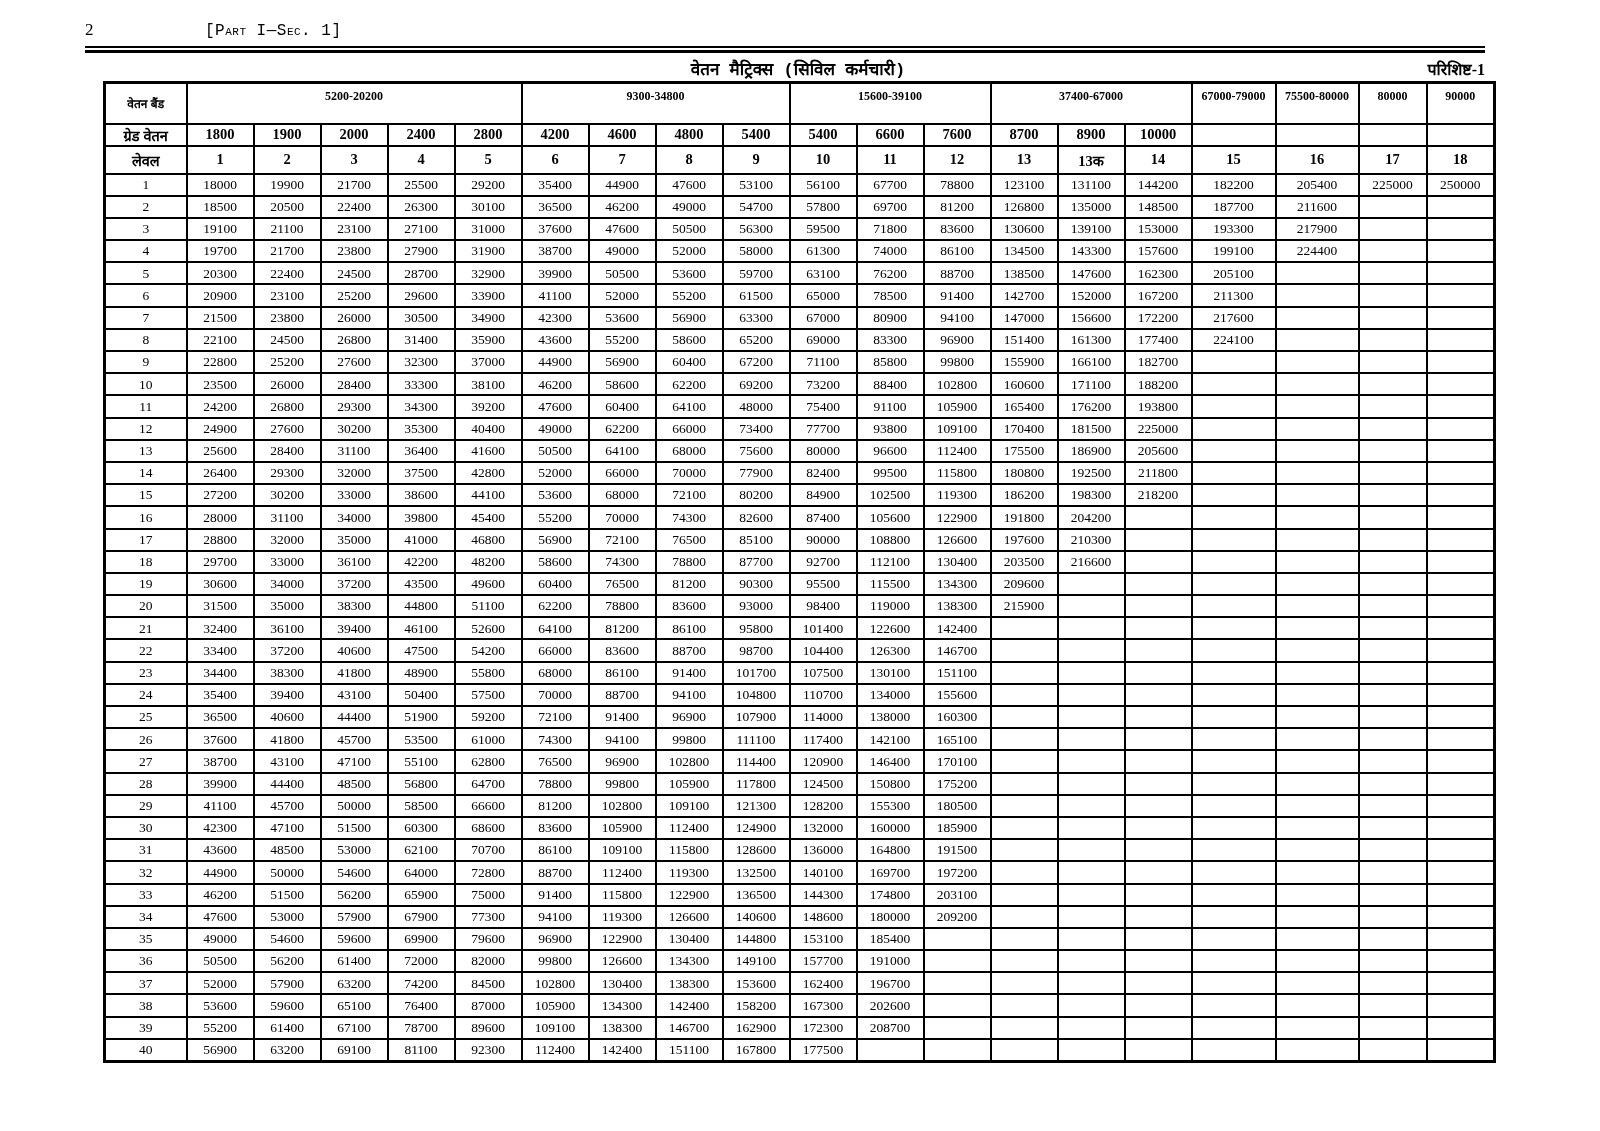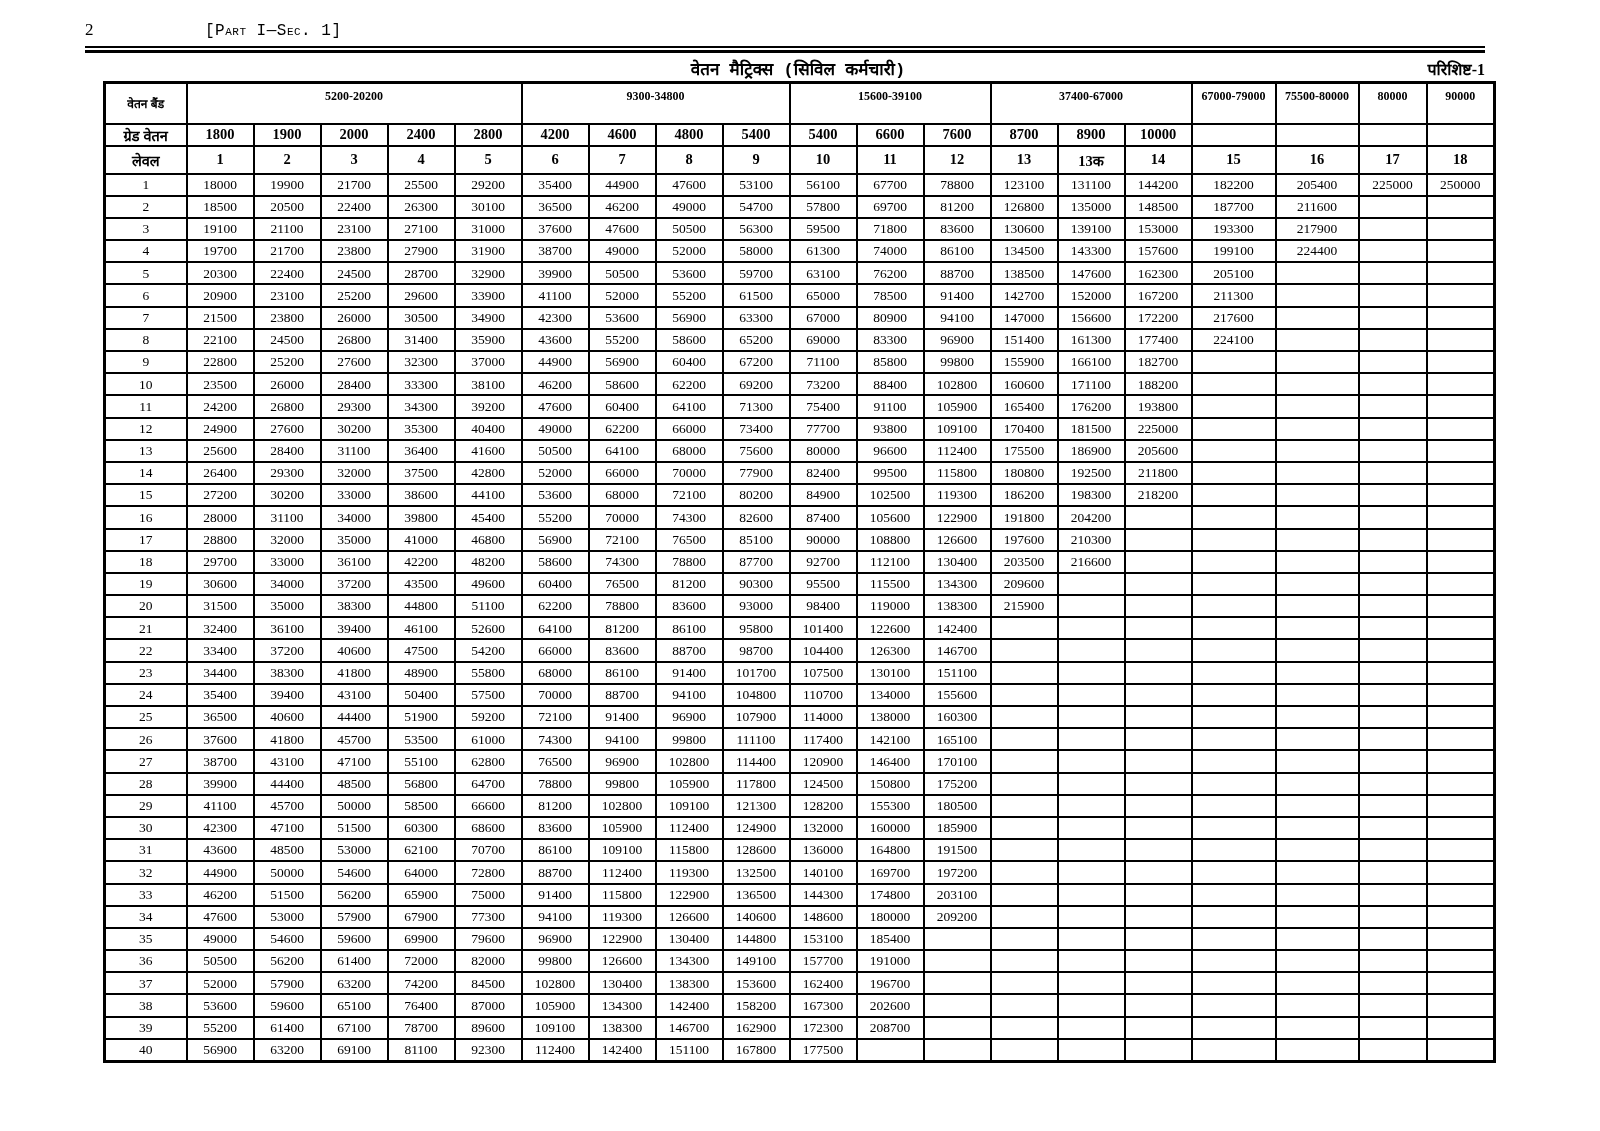--- a/index.html
+++ b/index.html
@@ -376,21 +376,21 @@
       <tr>
         <td class="rowno">11</td>
         <td>24200</td>
         <td>26800</td>
         <td>29300</td>
         <td>34300</td>
         <td>39200</td>
         <td>47600</td>
         <td>60400</td>
         <td>64100</td>
-        <td>71300</td>
+        <td>48000</td>
         <td>75400</td>
         <td>91100</td>
         <td>105900</td>
         <td>165400</td>
         <td>176200</td>
         <td>193800</td>
         <td></td>
         <td></td>
         <td></td>
         <td></td>

